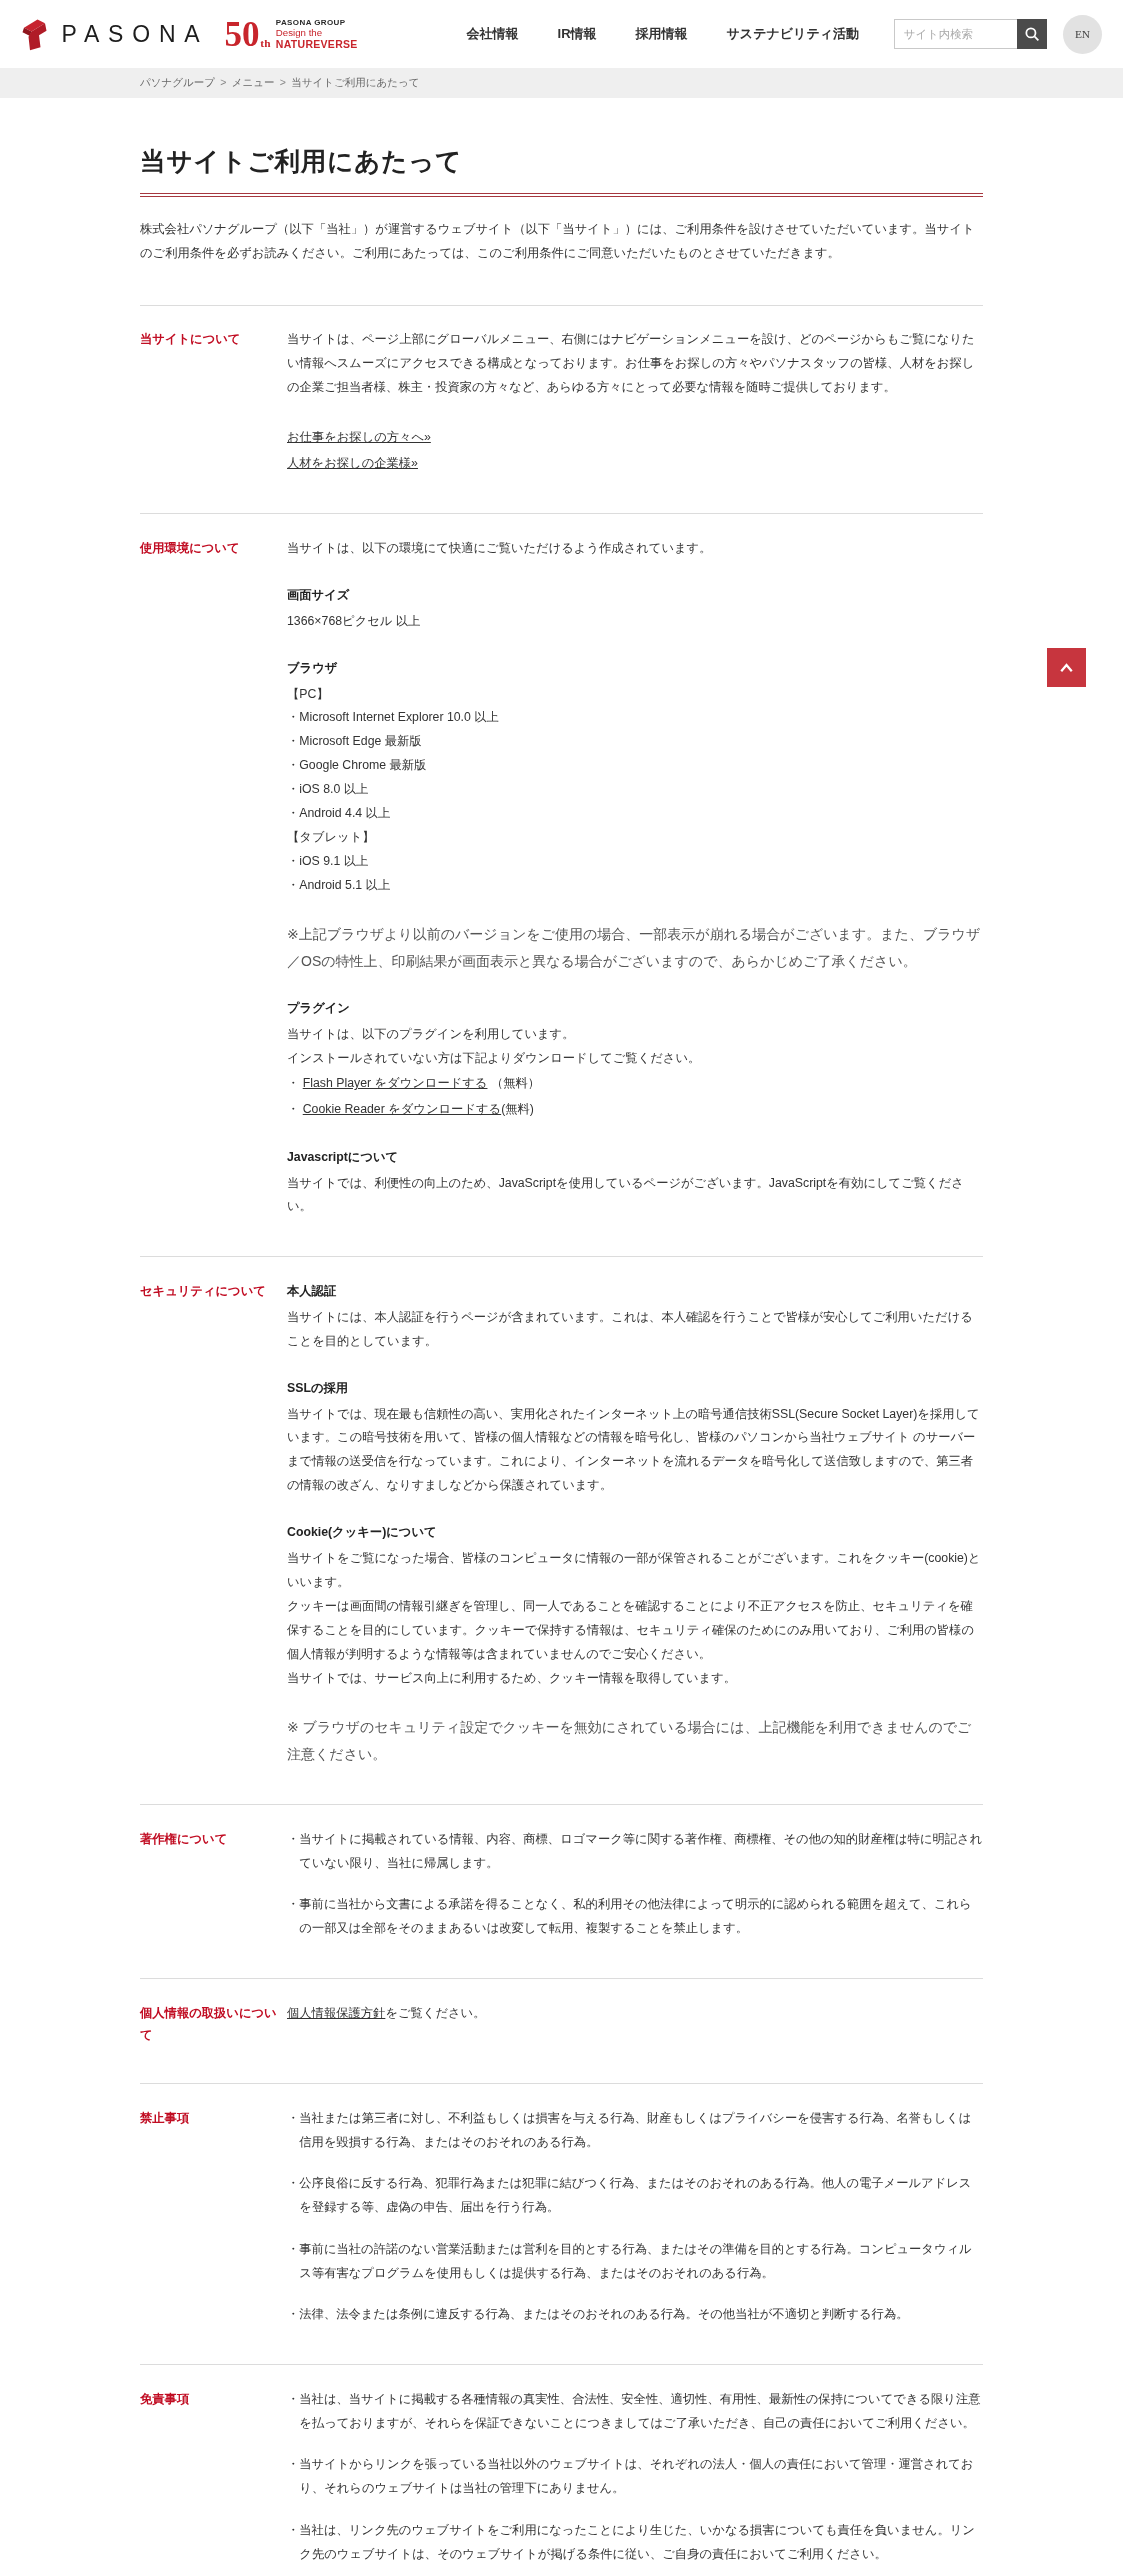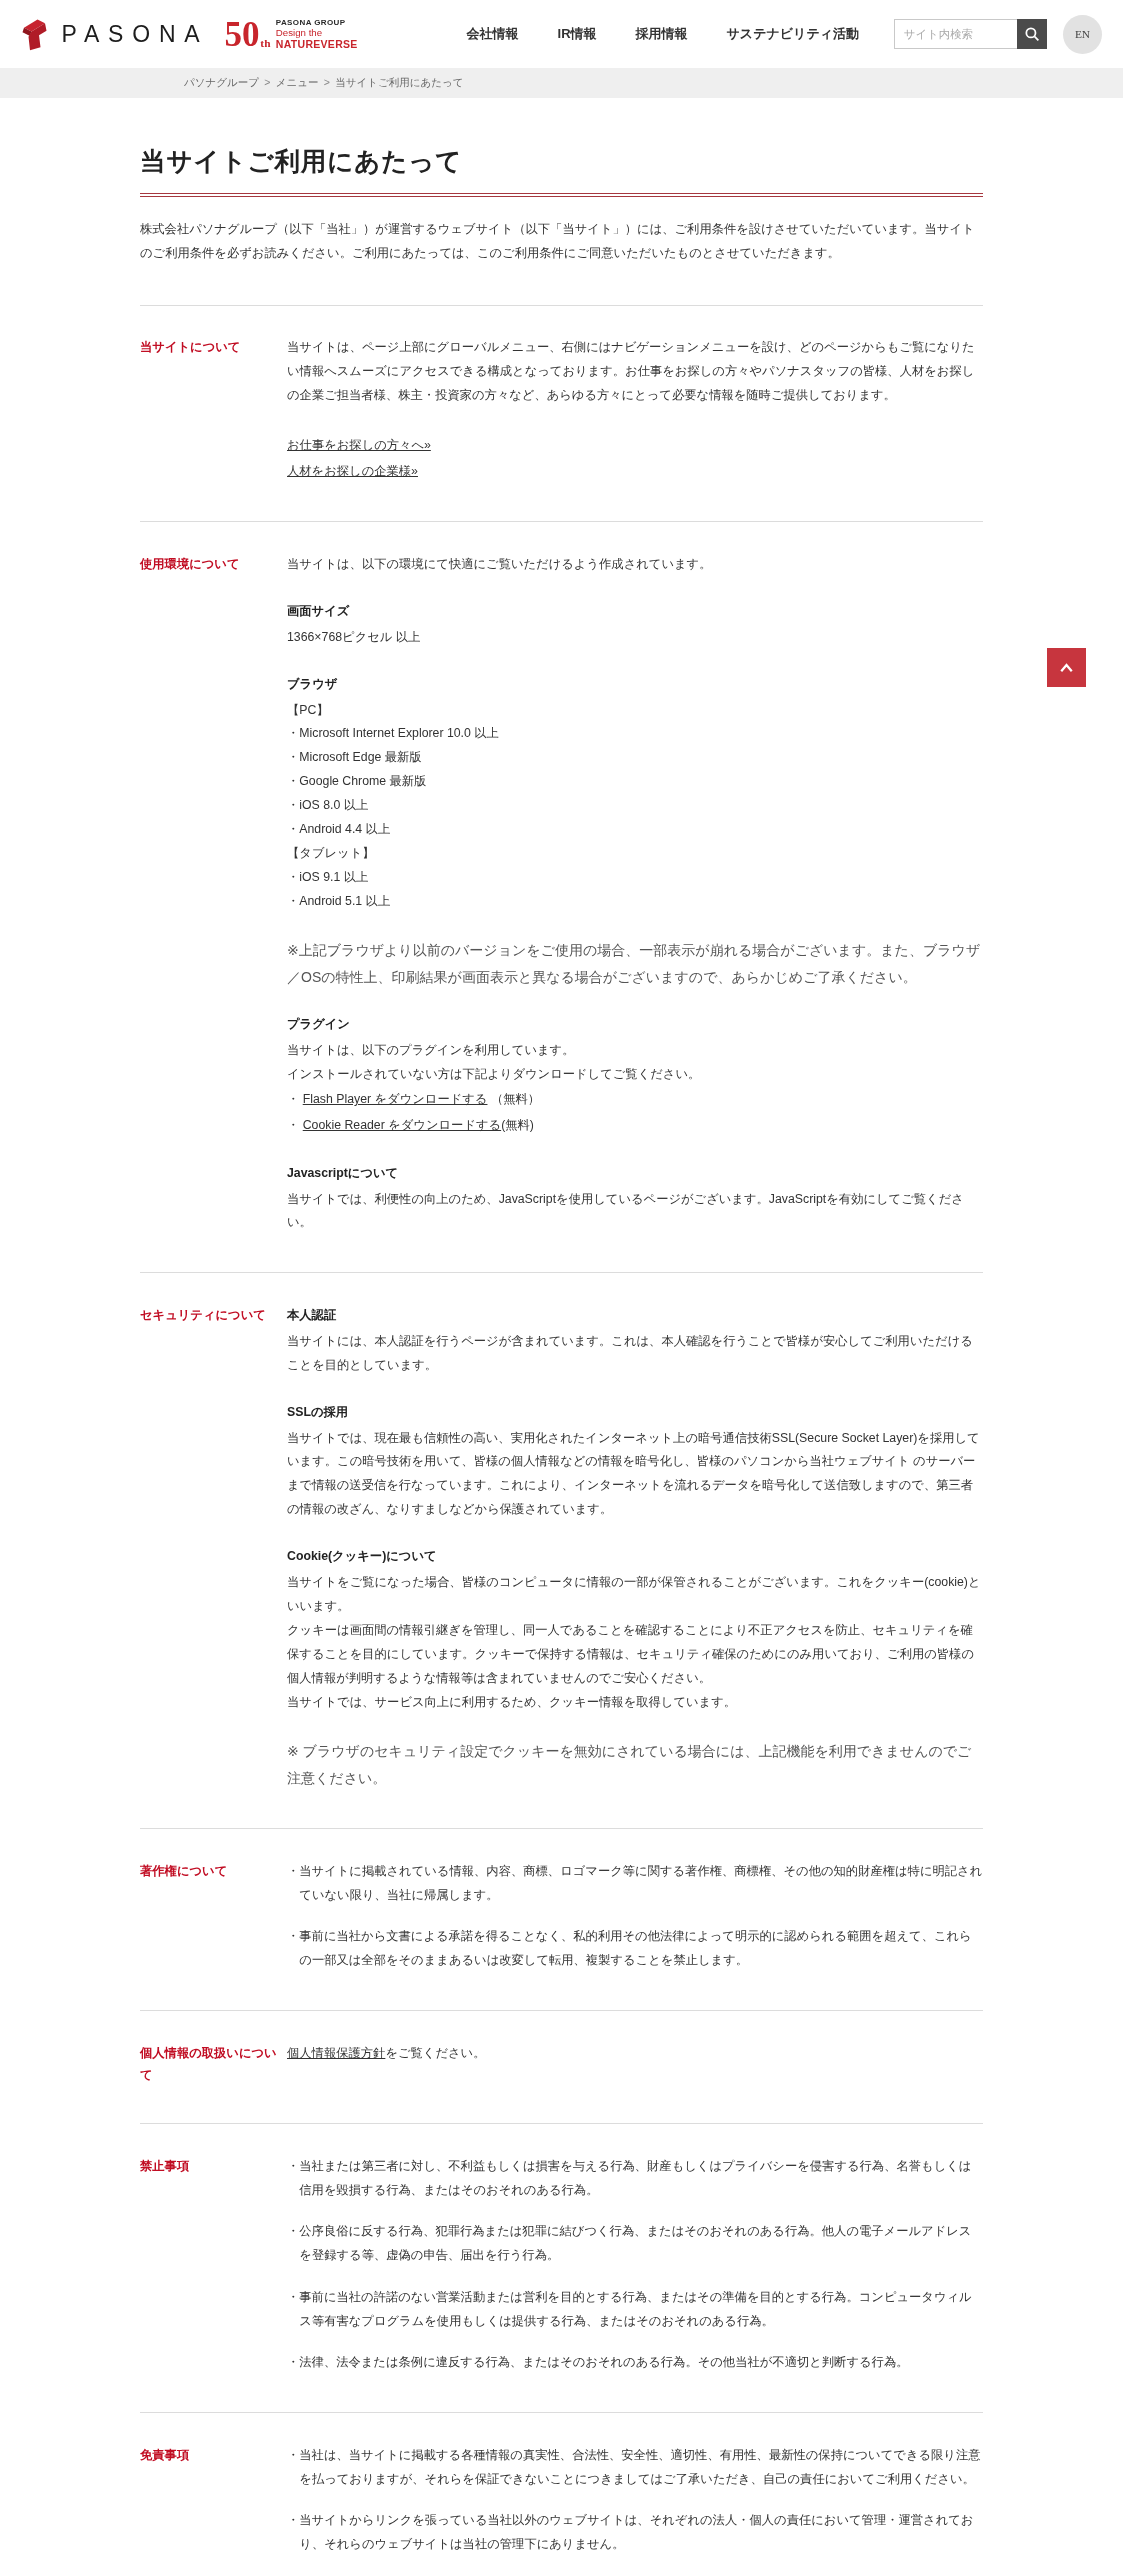--- a/index.html
+++ b/index.html
@@ -26,31 +26,31 @@
   .nav-item{font-size:13px; font-weight:bold; color:#333; text-decoration:none; white-space:nowrap;}
   .search-box{display:flex; margin-left:35px;}
   .search-input{width:123px; height:30px; border:0.9px solid #c9c9c9; border-right:none; padding:0 8.8px; font-size:11.4px; color:#333; outline:none; box-sizing:border-box; font-family:inherit;}
   .search-input::placeholder{color:#a9a9a9;}
   .search-btn{width:30px; height:30px; background:#4b4b4b; border:none; display:flex; align-items:center; justify-content:center; padding:0;}
   .lang-btn{width:39px; height:39px; border-radius:50%; background:#e2e2e2; border:none; margin-left:16px; font-size:11.4px; color:#444; font-family:"Liberation Serif","DejaVu Serif",serif;}
 
   
   .breadcrumb-bar{background:#efefef; height:30px; display:flex; align-items:center;}
   .breadcrumb{margin-left:140px; font-size:10.5px; color:#666;}
-  .bc-link{color:#444; text-decoration:underline;margin-left:44px;}
+  .bc-link{color:#444; text-decoration:underline;}
   .bc-item{color:#666; text-decoration:none;}
   .bc-sep{color:#888; margin:0 5.3px;}
 
   
   .container{width:843px; margin:0 auto;}
   .page-title{margin:46px 0 0; font-size:25.5px; font-weight:600; color:#222; letter-spacing:0.9px; padding-bottom:14px;}
   .title-rule{height:1.8px; border-top:1.8px solid #a6373f; border-bottom:0.9px solid #a6373f;}
   .intro{margin:21px 0 39px; font-size:12.3px; line-height:1.95;}
 
-  .section{display:flex; border-top:0.9px solid #dcdcdc; padding:28px 0 37px;}
+  .section{display:flex; border-top:0.9px solid #dcdcdc; padding:20px 0 37px;}
   .section-label{width:147px; flex-shrink:0; color:#c10d23; font-weight:bold; font-size:12.3px; line-height:1.8; padding-top:2.6px;}
   .section-body{flex:1; font-size:12.3px; line-height:1.95; padding-top:2.6px;}
   .body-p{margin:0;}
   .sub-heading{margin:23px 0 1.8px; font-size:12.3px; color:#222;}
   .section-body > .sub-heading:first-child{margin-top:0;}
   .body-line{line-height:1.95;}
   .note{margin:23px 0 0; font-size:14px; color:#555; line-height:1.9;}
   .arrow-links{margin-top:24.6px;}
   .arrow-link{display:table; color:#333; text-decoration:underline; line-height:2.1;}
   .link-line{line-height:2.1;}

